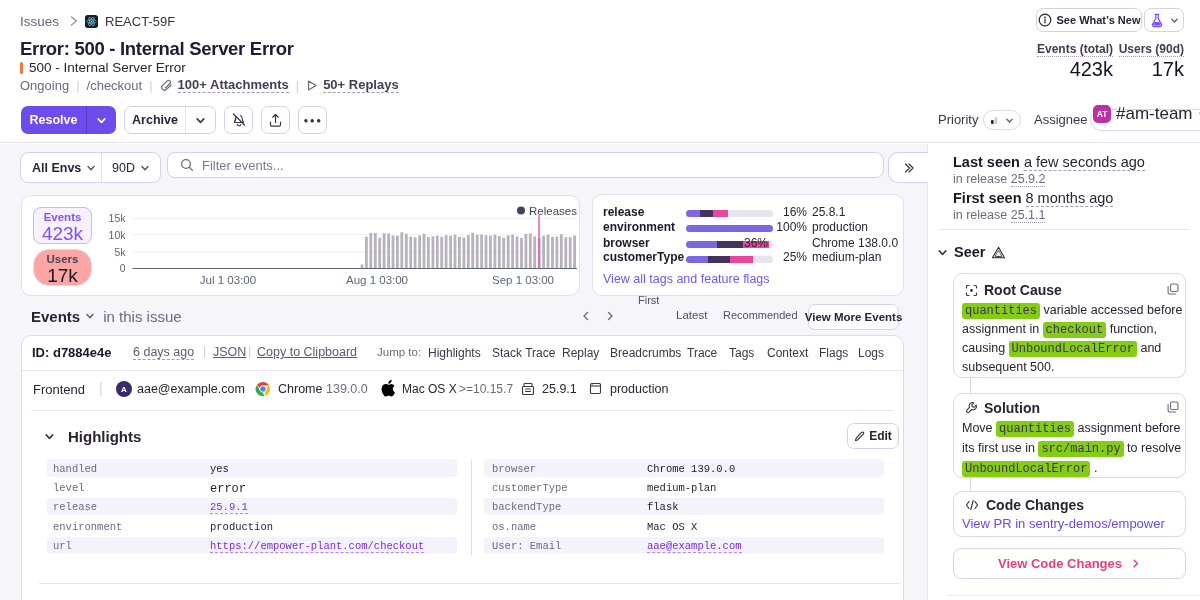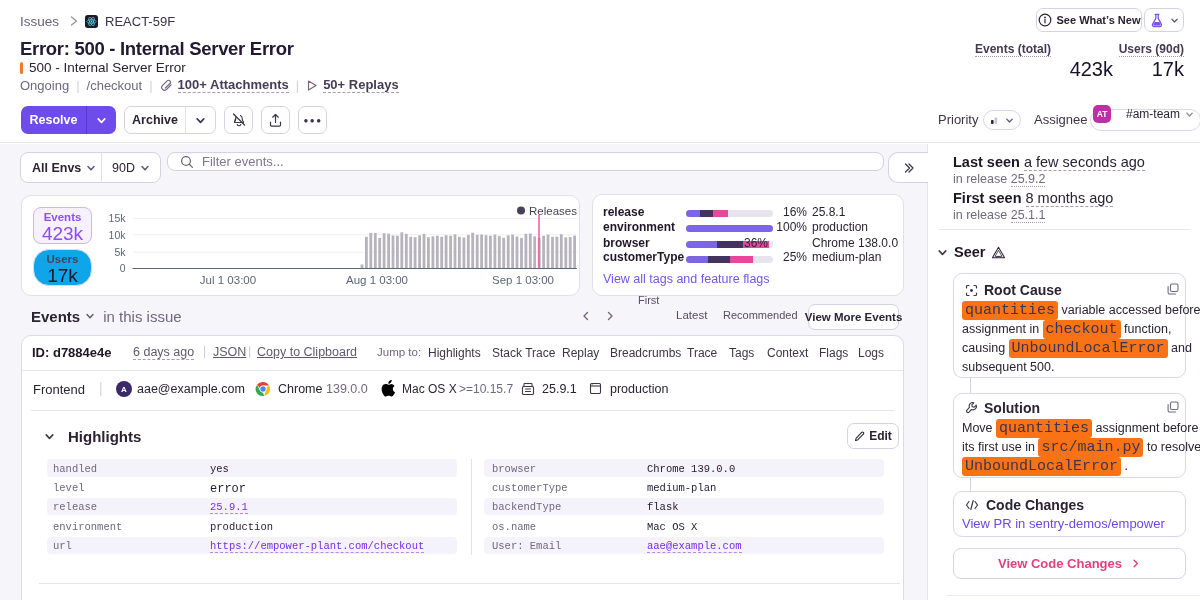--- a/index.html
+++ b/index.html
@@ -4,21 +4,21 @@
 <style>
 *{margin:0;padding:0;box-sizing:border-box}
 html,body{width:1200px;height:600px;overflow:hidden}
 body{font-family:"Liberation Sans",sans-serif;background:#fff;position:relative;color:#2b2233;-webkit-font-smoothing:antialiased}
 .abs{position:absolute}
 .flex{display:flex;align-items:center}
 .btn{background:#fff;border:1px solid #d7d2e3;border-radius:7px;display:flex;align-items:center;justify-content:center;font-weight:bold;color:#2b2233}
 .dash{border-bottom:1px dashed #a39cb3}
 .dot{border-bottom:1px dotted #a39cb3}
 .mono{font-family:"Liberation Mono",monospace}
-.chip{font-family:"Liberation Mono",monospace;font-size:15px;background:#f97316;border-radius:3px;padding:1px 3px;color:#3d3450}
+.chip{font-family:"Liberation Mono",monospace;font-size:12px;background:#84cc16;border-radius:3px;padding:1px 3px;color:#3d3450}
 svg{display:block}
 </style>
 </head>
 <body>
 
 <div class="abs" style="left:0;top:0;width:1200px;height:143px;background:#fff;border-bottom:1px solid #e8e4f0"></div>
 
 <div class="abs flex" style="left:20px;top:11px;height:20px;font-size:13.5px">
   <span style="color:#69607a">Issues</span>
   <svg width="10" height="12" viewBox="0 0 10 12" style="margin:0 6px 0 10px">
@@ -70,21 +70,21 @@
 <div class="btn abs" style="left:1144px;top:8px;width:40px;height:24px">
   <svg width="14" height="15" viewBox="0 0 13 14">
       <path d="M4.7 1.2 h3.6 M5.4 1.4 V5 L2.3 10.6 a1.4 1.4 0 0 0 1.2 2 h5.9 a1.4 1.4 0 0 0 1.2 -2 L7.6 5 V1.4" stroke="#7a52f4" stroke-width="1.2" fill="none" stroke-linecap="round" stroke-linejoin="round"></path>
       <path d="M4.4 8.3 h4.2 L9.8 10.8 a0.55 0.55 0 0 1 -0.5 0.85 H3.6 a0.55 0.55 0 0 1 -0.5 -0.85 Z" fill="#7a52f4"></path>
     </svg>
   <svg width="9" height="9" viewBox="0 0 10 10" style="margin-left:6px">
       <path d="M2 3.5 L5 6.7 L8 3.5" stroke="#5f5870" stroke-width="1.5" fill="none" stroke-linecap="round" stroke-linejoin="round"></path>
     </svg>
 </div>
 
-<div class="abs" style="left:913px;top:42px;width:200px;text-align:center;font-size:12px;font-weight:bold;color:#433a52"><span class="dot">Events (total)</span></div>
+<div class="abs" style="left:913px;top:42px;width:200px;text-align:right;font-size:12px;font-weight:bold;color:#433a52"><span class="dot">Events (total)</span></div>
 <div class="abs" style="left:1040px;top:42px;width:144px;text-align:right;font-size:12px;font-weight:bold;color:#433a52"><span class="dot">Users (90d)</span></div>
 <div class="abs" style="left:913px;top:58px;width:200px;text-align:right;font-size:20px;color:#181028">423k</div>
 <div class="abs" style="left:1040px;top:58px;width:144px;text-align:right;font-size:20px;color:#181028">17k</div>
 
 <div class="abs flex" style="left:21px;top:106px;height:28px">
   <div class="flex" style="background:#6e4ceb;border-radius:7px;height:28px;overflow:hidden">
     <div class="flex" style="width:65px;height:28px;color:#fff;font-weight:bold;font-size:12.5px;justify-content:center">Resolve</div>
     <div style="width:1px;height:28px;background:#5639c4"></div>
     <div class="flex" style="width:29px;height:28px;justify-content:center">
       <svg width="11" height="11" viewBox="0 0 10 10">
@@ -122,21 +122,21 @@
       <rect x="1" y="5" width="2.6" height="4" rx="0.8" fill="#2b2233"></rect>
       <rect x="4.6" y="2.5" width="2.6" height="6.5" rx="0.8" fill="#cac4d4"></rect>
     </svg>
   <svg width="9" height="9" viewBox="0 0 10 10" style="margin-left:5px">
       <path d="M2 3.5 L5 6.7 L8 3.5" stroke="#5f5870" stroke-width="1.5" fill="none" stroke-linecap="round" stroke-linejoin="round"></path>
     </svg>
 </div>
 <div class="abs" style="left:1034px;top:112px;font-size:13px;color:#3e3446">Assignee</div>
 <div class="abs flex" style="left:1090px;top:109px;height:22px;border:1px solid #dcd6ea;border-radius:11px;padding:0 6px 12px 2px;background:#fff;white-space:nowrap">
   <div class="flex" style="width:18px;height:18px;border-radius:5px;background:#bc2fa6;color:#fff;font-size:8.5px;font-weight:bold;justify-content:center">AT</div>
-  <span style="font-size:12px;font-weight:500;color:#2b2233;margin-left:15px">#am-team</span>
+  <span style="font-size:17px;font-weight:500;color:#2b2233;margin-left:5px">#am-team</span>
   <svg width="9" height="9" viewBox="0 0 10 10" style="margin-left:5px">
       <path d="M2 3.5 L5 6.7 L8 3.5" stroke="#8d86a0" stroke-width="1.5" fill="none" stroke-linecap="round" stroke-linejoin="round"></path>
     </svg>
 </div>
 
 <div class="abs" style="left:0;top:144px;width:927px;height:456px;background:#f6f5fa"></div>
 
 <div class="abs" style="left:927px;top:144px;width:1px;height:456px;background:#e6e2f0"></div>
 
 <div class="abs flex" style="left:20px;top:152px;height:31px;background:#fff;border:1px solid #d6d1e4;border-radius:8px;overflow:hidden">
@@ -145,39 +145,39 @@
         <path d="M2 3.5 L5 6.7 L8 3.5" stroke="#5f5870" stroke-width="1.5" fill="none" stroke-linecap="round" stroke-linejoin="round"></path>
       </svg>
   </div>
   <div style="width:1px;height:31px;background:#e4e0ec"></div>
   <div class="flex" style="width:58px;height:31px;font-size:12.5px;font-weight:normal;padding-left:10px">90D
     <svg width="10" height="10" viewBox="0 0 10 10" style="margin-left:5px">
         <path d="M2 3.5 L5 6.7 L8 3.5" stroke="#5f5870" stroke-width="1.5" fill="none" stroke-linecap="round" stroke-linejoin="round"></path>
       </svg>
   </div>
 </div>
-<div class="abs flex" style="left:167px;top:152px;width:717px;height:19px;background:#fff;border:1px solid #d6d1e4;border-radius:8px;padding:0 12px">
+<div class="abs flex" style="left:167px;top:152px;width:717px;height:26px;background:#fff;border:1px solid #d6d1e4;border-radius:8px;padding:0 12px">
   <svg width="14" height="14" viewBox="0 0 14 14">
       <circle cx="6" cy="6" r="4.4" stroke="#71687d" stroke-width="1.3" fill="none"></circle>
       <path d="M9.3 9.3 L12.4 12.4" stroke="#71687d" stroke-width="1.3" stroke-linecap="round"></path>
     </svg>
   <span style="font-size:13px;color:#7d7591;margin-left:8px">Filter events...</span>
 </div>
 <div class="abs flex" style="left:888px;top:152px;width:40px;height:31px;background:#fff;border:1px solid #d6d1e4;border-right:none;border-radius:10px 0 0 10px;justify-content:center">
   <svg width="12" height="12" viewBox="0 0 12 12">
       <path d="M2.5 2 L6.5 6 L2.5 10 M6 2 L10 6 L6 10" stroke="#3e3446" stroke-width="1.3" fill="none" stroke-linecap="round" stroke-linejoin="round"></path>
     </svg>
 </div>
 
 <div class="abs" style="left:21px;top:195px;width:559px;height:101px;background:#fff;border:1px solid #e2deee;border-radius:10px"></div>
 <div class="abs" style="left:33px;top:207px;width:59px;height:37px;background:#f6f0ff;border:1px solid #cdb5f6;border-radius:8px;text-align:center">
   <div style="font-size:11.5px;font-weight:bold;color:#8b51f0;margin-top:3px">Events</div>
   <div style="font-size:19px;color:#8a4df2;margin-top:0px">423k</div>
 </div>
-<div class="abs" style="left:33px;top:249px;width:59px;height:37px;background:#0ea5e9;border:1px solid #dfdbe9;border-radius:16px;text-align:center">
+<div class="abs" style="left:33px;top:249px;width:59px;height:37px;background:#fca5a5;border:1px solid #dfdbe9;border-radius:16px;text-align:center">
   <div style="font-size:11.5px;font-weight:bold;color:#4a4458;margin-top:3px">Users</div>
   <div style="font-size:19px;color:#1e1625;margin-top:0px">17k</div>
 </div>
 
 <div class="abs" id="chartbox" style="left:100px;top:200px;width:480px;height:94px">
     <svg width="480" height="94" viewBox="0 0 480 94" style="font-family:'Liberation Sans',sans-serif">
 <line x1="33" y1="18.4" x2="477" y2="18.4" stroke="#f0eff4" stroke-width="1"></line>
 <line x1="33" y1="34.7" x2="477" y2="34.7" stroke="#f0eff4" stroke-width="1"></line>
 <line x1="33" y1="52.2" x2="477" y2="52.2" stroke="#f0eff4" stroke-width="1"></line>
 <rect x="260.6" y="64.5" width="2.8" height="4" fill="#b6b3bd"></rect>

